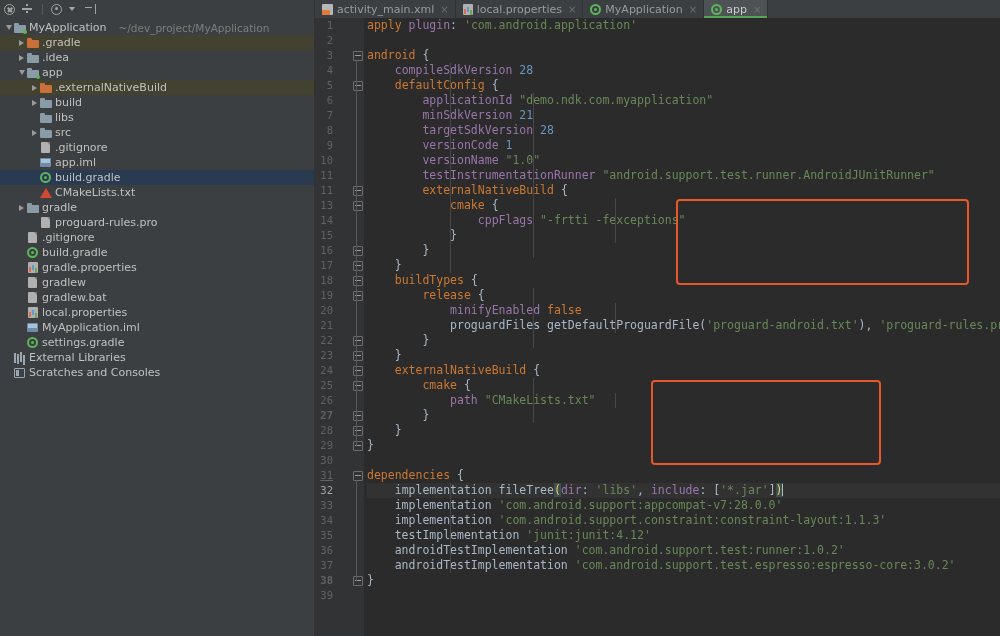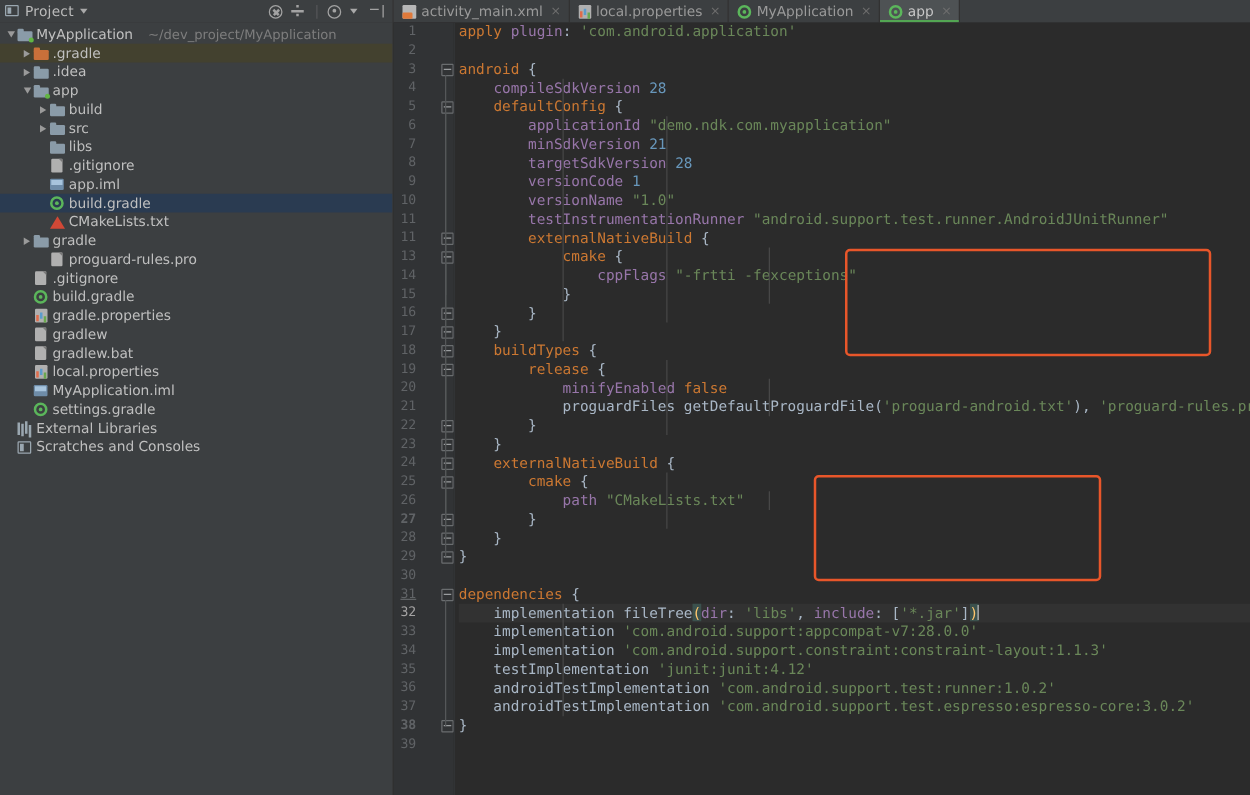--- a/index.html
+++ b/index.html
@@ -196,28 +196,20 @@
   }
 </style>
 </head>
 <body>
 
 <div class="app">
 
   <div class="toprow">
 
     <div class="panel-header">
-      <div class="ph-left">
-        <span class="ic-btn" style="width:12px;height:12px;">
-          <span style="position:absolute;left:0;top:1px;width:11px;height:9px;border:1px solid #9aa7b0;border-radius:1px;box-sizing:border-box;display:block;"></span>
-          <span style="position:absolute;left:2px;top:3px;width:3px;height:5px;background:#9aa7b0;display:block;"></span>
-        </span>
-        <span class="panel-title">Project</span>
-        <span class="caret-small"></span>
-      </div>
       <div class="ph-icons">
         <span class="ic-btn ic-collapse"></span>
         <span class="ic-btn ic-expand"></span>
         <span class="sep-v"></span>
         <span class="ic-btn ic-gear"></span>
         <span class="caret-small" style="margin-right:3px;"></span>
         <span class="ic-btn ic-hide"></span>
       </div>
     </div>
 
@@ -294,47 +286,57 @@
           <span class="arrow down">
             <i></i>
           </span>
           <span class="ico">
             <span class="folder mod" style="position:relative;">
               <span class="dot-green"></span>
             </span>
           </span>
           <span class="lbl">app</span>
         </div>
-        <div class="row">
+        <div class="row excl">
           <span style="display:inline-block;width:30px;flex:0 0 30px;"></span>
           <span class="arrow">
             <i></i>
           </span>
           <span class="ico">
+            <span class="folder orange"></span>
+          </span>
+          <span class="lbl">.externalNativeBuild</span>
+        </div>
+        <div class="row">
+          <span style="display:inline-block;width:30px;flex:0 0 30px;"></span>
+          <span class="arrow">
+            <i></i>
+          </span>
+          <span class="ico">
             <span class="folder"></span>
           </span>
           <span class="lbl">build</span>
         </div>
         <div class="row">
           <span style="display:inline-block;width:30px;flex:0 0 30px;"></span>
+          <span class="arrow"></span>
+          <span class="ico">
+            <span class="folder"></span>
+          </span>
+          <span class="lbl">libs</span>
+        </div>
+        <div class="row">
+          <span style="display:inline-block;width:30px;flex:0 0 30px;"></span>
           <span class="arrow">
             <i></i>
           </span>
           <span class="ico">
             <span class="folder"></span>
           </span>
           <span class="lbl">src</span>
-        </div>
-        <div class="row">
-          <span style="display:inline-block;width:30px;flex:0 0 30px;"></span>
-          <span class="arrow"></span>
-          <span class="ico">
-            <span class="folder"></span>
-          </span>
-          <span class="lbl">libs</span>
         </div>
         <div class="row">
           <span style="display:inline-block;width:30px;flex:0 0 30px;"></span>
           <span class="arrow"></span>
           <span class="ico">
             <span class="file"></span>
           </span>
           <span class="lbl">.gitignore</span>
         </div>
         <div class="row">

